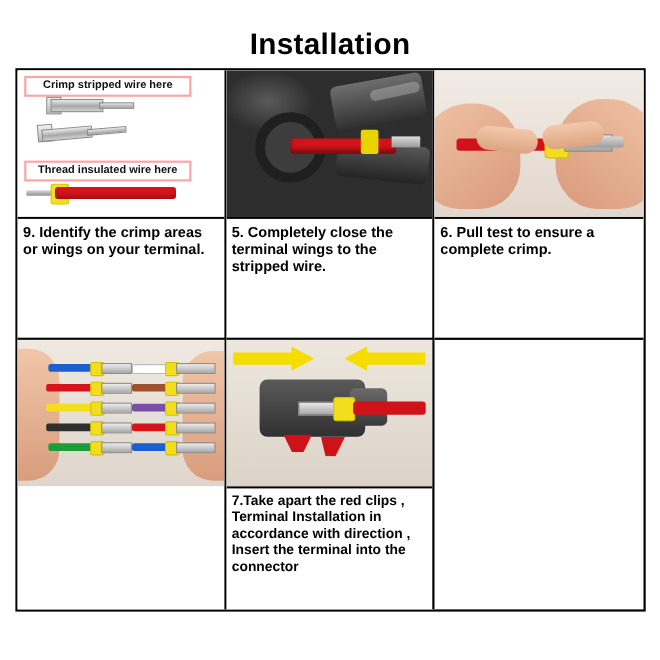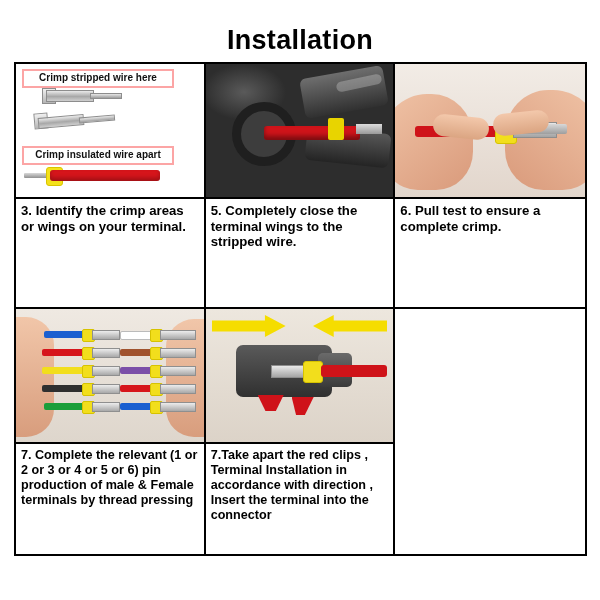--- a/index.html
+++ b/index.html
@@ -205,26 +205,26 @@
 
     <div class="cell">
       <div class="img p2">
         <div class="lbl lbl-top">Crimp stripped wire here</div>
         <div class="term tAw"></div>
         <div class="term tA"></div>
         <div class="term tApin"></div>
         <div class="term tBw"></div>
         <div class="term tB"></div>
         <div class="term tBpin"></div>
-        <div class="lbl lbl-bot">Crimp insulated wire apart</div>
+        <div class="lbl lbl-bot">Thread insulated wire here</div>
         <div class="t2b"></div>
         <div class="s2b"></div>
         <div class="w2b"></div>
       </div>
-      <div class="cap">3. Identify the crimp areas or wings on your terminal.</div>
+      <div class="cap">9. Identify the crimp areas or wings on your terminal.</div>
     </div>
 
     <div class="cell">
       <div class="img p3">
         <div class="jawdark"></div>
         <div class="jawA"></div>
         <div class="jawB"></div>
         <div class="ring"></div>
         <div class="redw"></div>
         <div class="ytab"></div>
@@ -288,21 +288,20 @@
         <div class="ct" style="left:144px;top:57px;width:34px;"></div>
 
         <div class="cw" style="left:104px;top:76px;width:34px;background:#d6151b;"></div>
         <div class="cs" style="left:134px;top:74px;"></div>
         <div class="ct" style="left:144px;top:75px;width:34px;"></div>
 
         <div class="cw" style="left:104px;top:94px;width:34px;background:#1b5fd0;"></div>
         <div class="cs" style="left:134px;top:92px;"></div>
         <div class="ct" style="left:144px;top:93px;width:34px;"></div>
       </div>
-      <div class="cap small">7. Complete the relevant (1 or 2 or 3 or 4 or 5 or 6) pin production of male &amp; Female terminals by thread pressing</div>
     </div>
 
     <div class="cell">
       <div class="img p6">
         <div class="bg"></div>
         <div class="arrow arrowL"></div>
         <div class="arrow arrowR"></div>
         <div class="conn"></div>
         <div class="conn2"></div>
         <div class="clip clipA"></div>

